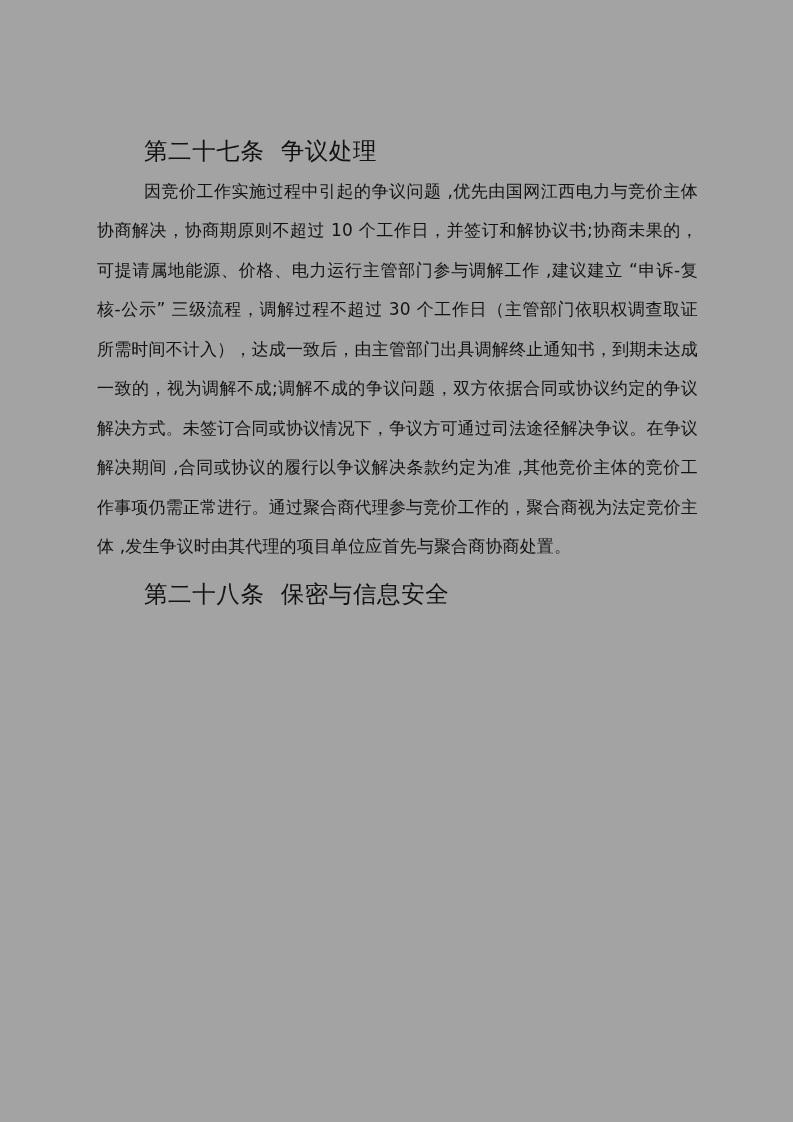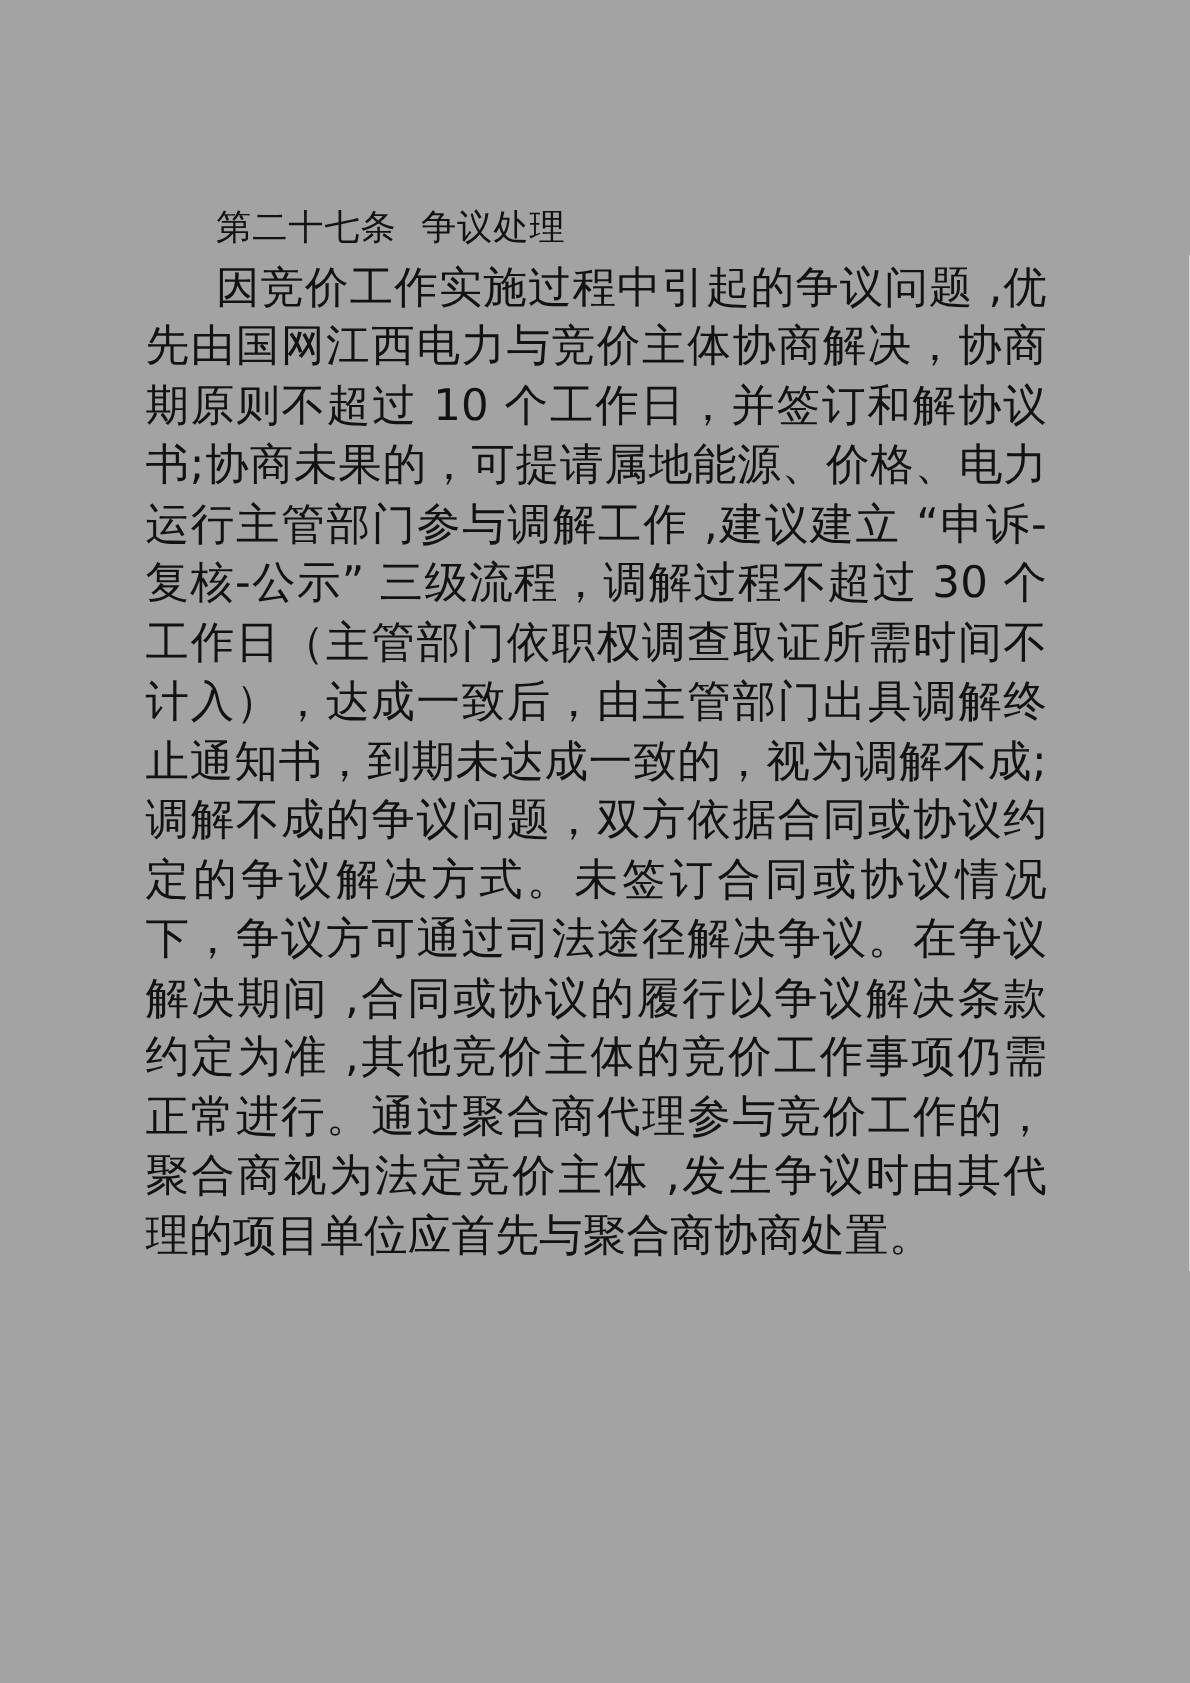--- a/index.html
+++ b/index.html
@@ -40,21 +40,21 @@
     line-height: 39.5px;
     letter-spacing: 0.6px;
     text-indent: 47px;
     margin: 0;
     white-space: pre;
     font-weight: 400;
     color: #121212;
   }
 
   .article-body {
-    font-size: 29px;
+    font-size: 17px;
     line-height: 39.5px;
     letter-spacing: 0.15px;
     text-indent: 47px;
     margin: 0;
     text-align: justify;
     text-justify: inter-character;
     text-align-last: left;
     color: #121212;
     word-break: break-all;
   }
@@ -70,16 +70,17 @@
   <div class="content">
 
     <section class="article">
       <h2 class="article-heading">第二十七条  争议处理</h2>
       <p class="article-body">因竞价工作实施过程中引起的争议问题 ,优先由国网江西电力与竞价主体协商解决，协商期原则不超过 10 个工作日，并签订和解协议书;协商未果的，可提请属地能源、价格、电力运行主管部门参与调解工作 ,建议建立 “申诉-复核-公示” 三级流程，调解过程不超过 30 个工作日（主管部门依职权调查取证所需时间不计入），达成一致后，由主管部门出具调解终止通知书，到期未达成一致的，视为调解不成;调解不成的争议问题，双方依据合同或协议约定的争议解决方式。未签订合同或协议情况下，争议方可通过司法途径解决争议。在争议解决期间 ,合同或协议的履行以争议解决条款约定为准 ,其他竞价主体的竞价工作事项仍需正常进行。通过聚合商代理参与竞价工作的，聚合商视为法定竞价主体 ,发生争议时由其代理的项目单位应首先与聚合商协商处置。</p>
     </section>
 
     <div class="spacer-small"></div>
 
     <section class="article">
+      <h2 class="article-heading">第二十八条  保密与信息安全</h2>
     </section>
 
   </div>
 </div>
 
 </body></html>

